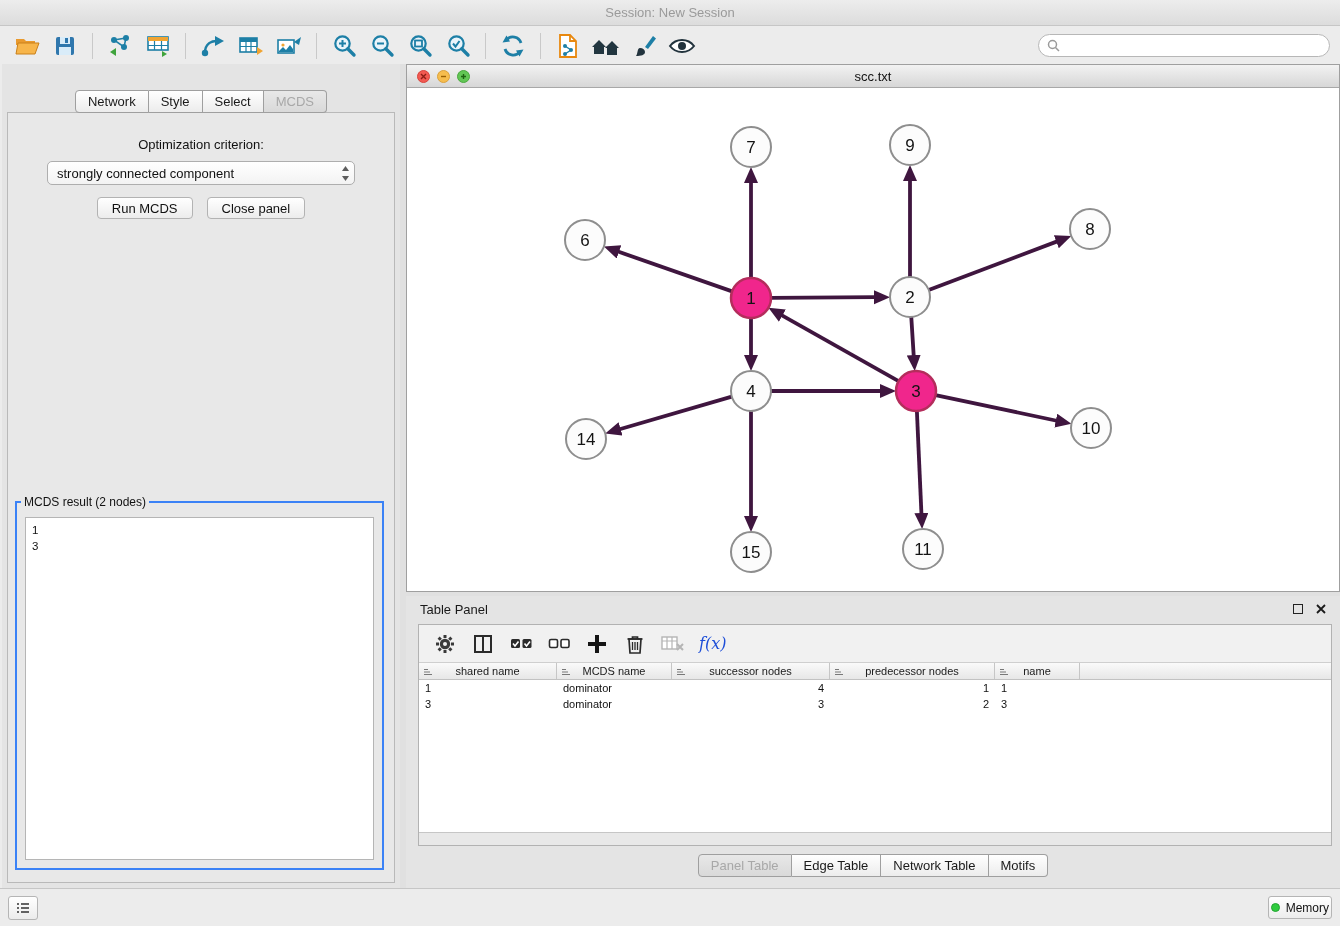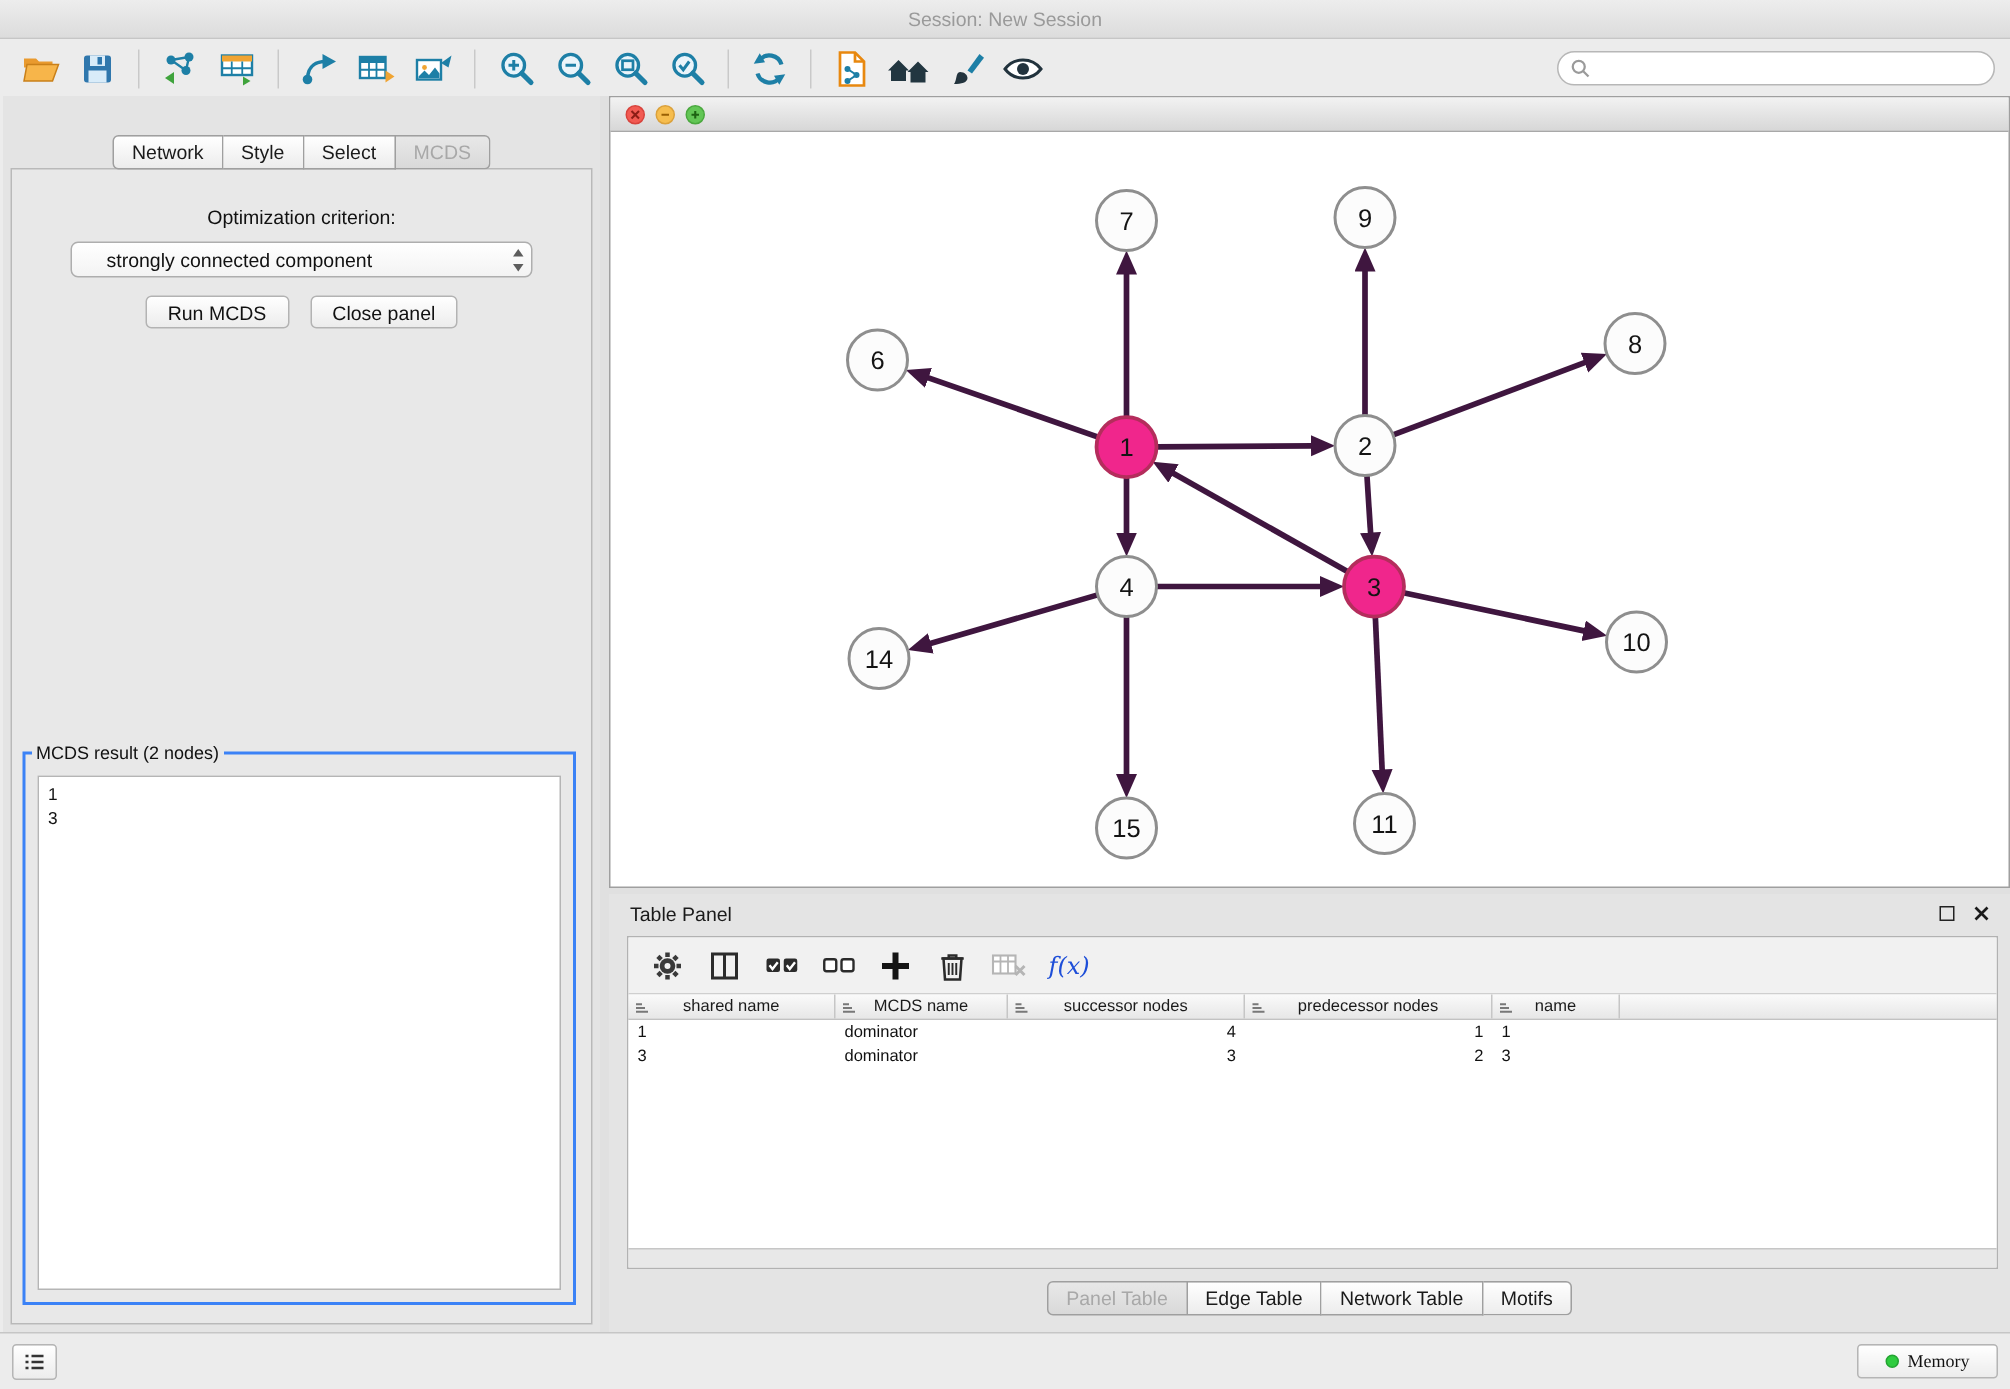--- a/index.html
+++ b/index.html
@@ -29,21 +29,21 @@
   .tab:first-child{border-left:1px solid #9f9f9f;border-radius:4px 0 0 4px;}
   .tab:last-child{border-radius:0 4px 4px 0;}
   .tab.active{background:linear-gradient(#e8e8e8,#d9d9d9);color:#a8a8a8;}
 
   
   .control-panel{position:absolute;left:2px;top:64px;width:398px;bottom:38px;background:#e4e4e4;}
   .cp-tabs{position:absolute;left:0;right:0;top:26px;z-index:2;}
   .cp-content{position:absolute;left:5px;right:5px;top:48px;bottom:5px;border:1px solid #b9b9b9;background:#e8e8e8;}
   .opt-label{text-align:center;margin-top:24px;font-size:13px;color:#111;}
   .combo{width:308px;height:24px;margin:9px auto 0 auto;border:1px solid #aeaeae;border-radius:5px;background:linear-gradient(#ffffff,#f3f3f3);position:relative;display:flex;align-items:center;cursor:pointer;}
-  .combo-text{padding-left:23px;font-size:13px;color:#111;}
+  .combo-text{padding-left:9px;font-size:13px;color:#111;}
   .combo-stepper{position:absolute;right:4px;top:3px;}
   .btn-row{display:flex;justify-content:center;gap:14px;margin-top:12px;}
   .btn{height:22px;padding:0 14px;border:1px solid #b3b3b3;border-radius:4px;background:linear-gradient(#ffffff,#ececec);font-size:13px;color:#111;font-family:"Liberation Sans",sans-serif;cursor:pointer;}
   .result-fieldset{position:absolute;left:7px;right:10px;top:382px;bottom:12px;border:2px solid #3b82f6;}
   .result-legend{font-size:12px;padding:0 3px;margin-left:4px;color:#111;}
   .result-box{position:absolute;left:8px;right:8px;top:8px;bottom:8px;background:#fff;border:1px solid #b5b5b5;padding:4px 6px;font-size:11.5px;line-height:16px;overflow:hidden;}
 
   
   .v-splitter{position:absolute;left:400px;top:64px;width:6px;bottom:38px;background:#e0e0e0;cursor:col-resize;}
   .h-splitter{position:absolute;left:406px;right:0;top:592px;height:4px;background:#e0e0e0;cursor:row-resize;}
@@ -74,21 +74,21 @@
   .filler{flex:1;border-right:none;}
   .tbody{flex:1;background:#fff;overflow:hidden;font-size:11px;}
   .tr{display:flex;height:16px;line-height:16px;cursor:default;}
   .td{padding:0 6px;overflow:hidden;white-space:nowrap;}
   .tt-scrollstrip{height:13px;background:#e8e8e8;border-top:1px solid #c6c6c6;}
   .tp-tabs{position:absolute;left:0;right:0;bottom:11px;}
 
   
   .statusbar{position:absolute;left:0;right:0;bottom:0;height:38px;border-top:1px solid #c6c6c6;background:#ececec;display:flex;align-items:center;justify-content:space-between;padding:0 8px;}
   .sb-left-btn{width:30px;height:24px;border:1px solid #b5b5b5;border-radius:3px;background:linear-gradient(#ffffff,#ececec);display:flex;align-items:center;justify-content:center;cursor:pointer;}
-  .memory-btn{height:23px;border:1px solid #b5b5b5;border-radius:3px;background:linear-gradient(#ffffff,#ececec);display:flex;align-items:center;gap:6px;padding:0 18px;font-size:12px;color:#111;font-family:Liberation Serif, serif;cursor:pointer;}
+  .memory-btn{height:23px;border:1px solid #b5b5b5;border-radius:3px;background:linear-gradient(#ffffff,#ececec);display:flex;align-items:center;gap:6px;padding:0 2px;font-size:12px;color:#111;font-family:Liberation Sans, sans-serif;cursor:pointer;}
   .memory-dot{width:9px;height:9px;border-radius:50%;background:#2fcc3f;border:1px solid #24a432;}
 </style>
 </head>
 <body>
 
 <div class="app">
 
   <div class="titlebar">
     <span>Session: New Session</span>
   </div>
@@ -256,20 +256,21 @@
             <div>3</div>
           </div>
       </fieldset>
     </div>
   </div>
 
   <div class="v-splitter"></div>
 
   <div class="network-window">
     <div class="net-titlebar">
+      <span class="net-title">scc.txt</span>
       <span class="traffic">
         <span class="light red">
             <svg width="7" height="7" viewBox="0 0 7 7">
               <path d="M1 1 L6 6 M6 1 L1 6" stroke="#8c1d16" stroke-width="1.4"></path>
             </svg>
           </span>
         <span class="light yellow">
             <svg width="7" height="7" viewBox="0 0 7 7">
               <path d="M1 3.5 H6" stroke="#9a6003" stroke-width="1.4"></path>
             </svg>

